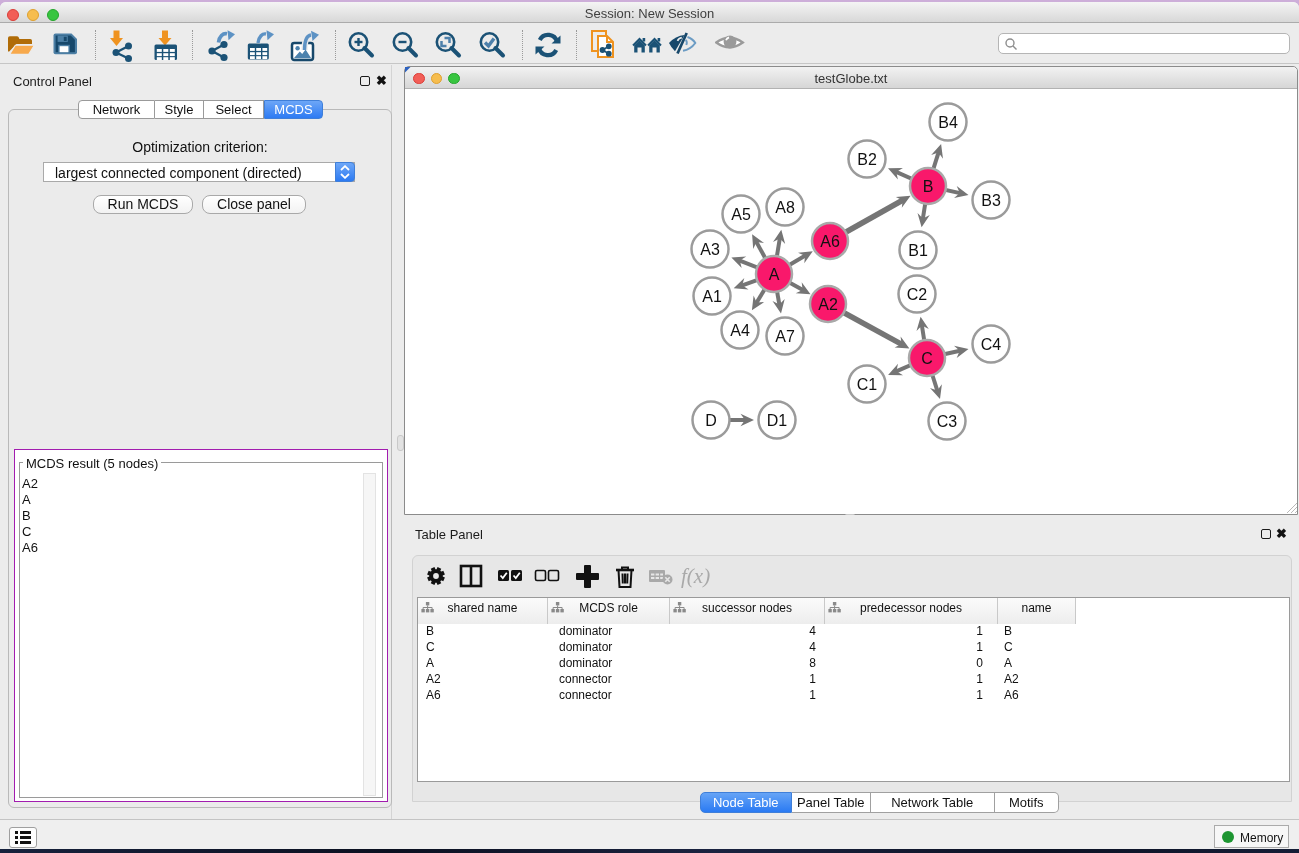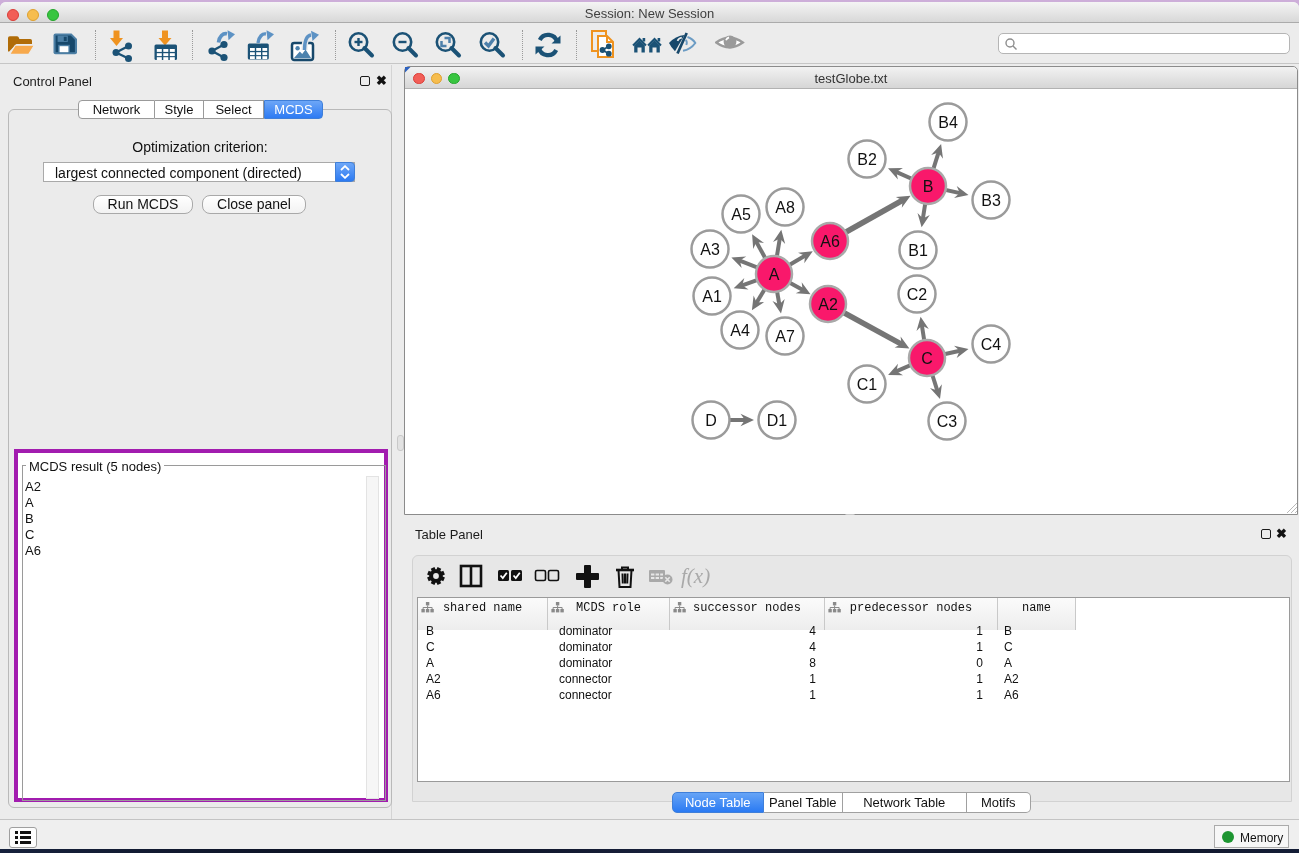--- a/index.html
+++ b/index.html
@@ -27,24 +27,24 @@
   #cpouter { position:absolute; left:8px; top:44px; width:384px; height:699px; background:#ebebeb; border:1px solid #b9b9b9; border-radius:6px; }
   .btn { position:absolute; height:19px; background:linear-gradient(#ffffff,#f2f2f2); border:1px solid #a9a9a9; border-radius:8px; font-size:14px; color:#111; text-align:center; line-height:17px; }
   
   #netwin { left:404px; top:64px; width:894px; height:449px; background:#fff; border:1px solid #8b8b8b; border-radius:5px 5px 0 0; }
   #nettitle { position:absolute; left:0; top:0; width:892px; height:22px; background:linear-gradient(#f2f2f2,#d6d6d6); border-bottom:1px solid #b2b2b2; border-radius:5px 5px 0 0; }
   #nettitle .t { position:absolute; width:100%; text-align:center; top:4px; font-size:13px; color:#333; }
   
   #tpanel { left:397px; top:513px; width:902px; height:304px; background:#ececec; }
   #tptoolbox { position:absolute; left:15px; top:40px; width:880px; height:247px; background:#e7e7e7; border:1px solid #d2d2d2; border-radius:6px 6px 0 0; }
   #ttable { position:absolute; left:20px; top:82px; width:873px; height:185px; background:#fff; border:1px solid #9a9a9a; }
-  .th { position:absolute; top:0; height:32px; background:linear-gradient(#fbfbfb,#ededed); border-right:1px solid #c9c9c9; font-size:12px; color:#111;font-family:Liberation Mono, monospace; }
+  .th { position:absolute; top:0; height:26px; background:linear-gradient(#fbfbfb,#ededed); border-right:1px solid #c9c9c9; font-size:12px; color:#111; }
   .th .lbl { position:absolute; width:100%; text-align:center; top:3px; }
   .td { position:absolute; font-size:12px; color:#111; }
-  .btab { position:absolute; top:277px; height:21px; background:#fff; border:1px solid #a0a0a0; font-size:13px; color:#111; text-align:center; line-height:19px; }
+  .btab { position:absolute; top:277px; height:21px; background:#fff; border:1px solid #a0a0a0; font-size:13px; color:#111; text-align:center; line-height:19px;margin-left:28px; }
   
   #statusbar { left:0; top:817px; width:1299px; height:32px; background:#efefef; border-top:1px solid #c4c4c4; }
   svg text { font-family:"Liberation Sans", sans-serif; }
 </style>
 </head>
 <body>
 <div class="abs" id="appwin">
   <div class="abs" id="titlebar">
     <div class="tl" style="left:7px;top:7px;width:12px;height:12px;background:#f25e57;border:0.5px solid #da3e38;"></div>
     <div class="tl" style="left:27px;top:7px;width:12px;height:12px;background:#f6bd4e;border:0.5px solid #dfa02f;"></div>
@@ -208,21 +208,21 @@
       <div style="position:absolute;left:11px;top:2px;font-size:14px;color:#111;">largest connected component (directed)</div>
       <div style="position:absolute;right:-1px;top:-1px;width:20px;height:20px;background:linear-gradient(#6ea7f8,#2c7af2);border-radius:0 4px 4px 0;border:1px solid #3f7fd9;">
         <svg width="12" height="14" viewBox="0 0 12 14" style="position:absolute;left:3px;top:2px;">
             <path d="M2 5 L6 1.2 L10 5" fill="none" stroke="#fff" stroke-width="1.8"></path>
             <path d="M2 9 L6 12.8 L10 9" fill="none" stroke="#fff" stroke-width="1.8"></path>
           </svg>
       </div>
     </div>
     <div class="btn" style="left:93px;top:130px;width:100px;">Run MCDS</div>
     <div class="btn" style="left:202px;top:130px;width:104px;">Close panel</div>
-    <div style="position:absolute;left:14px;top:384px;width:374px;height:353px;background:#fff;border:4px solid #a21caf;">
+    <div style="position:absolute;left:14px;top:384px;width:374px;height:353px;background:#fff;border:1px solid #a21caf;">
       <div style="position:absolute;left:4px;top:12px;width:364px;height:336px;border:1px solid #9a9a9a;"></div>
       <div style="position:absolute;left:8px;top:6px;background:#fff;padding:0 3px;font-size:13px;color:#111;">MCDS result (5 nodes)</div>
       <div style="position:absolute;left:7px;top:26px;font-size:13px;color:#111;line-height:16px;">A2<br>A<br>B<br>C<br>A6</div>
       <div style="position:absolute;left:348px;top:23px;width:13px;height:323px;background:#f6f6f6;border:1px solid #e3e3e3;"></div>
     </div>
   </div>
   <div class="abs" id="netwin">
     <svg width="6" height="6" viewBox="0 0 6 6" style="position:absolute;left:0px;top:0px;z-index:5;">
         <polygon points="0,0 5.5,0 0,5.5" fill="#2d62c0"></polygon>
       </svg>

